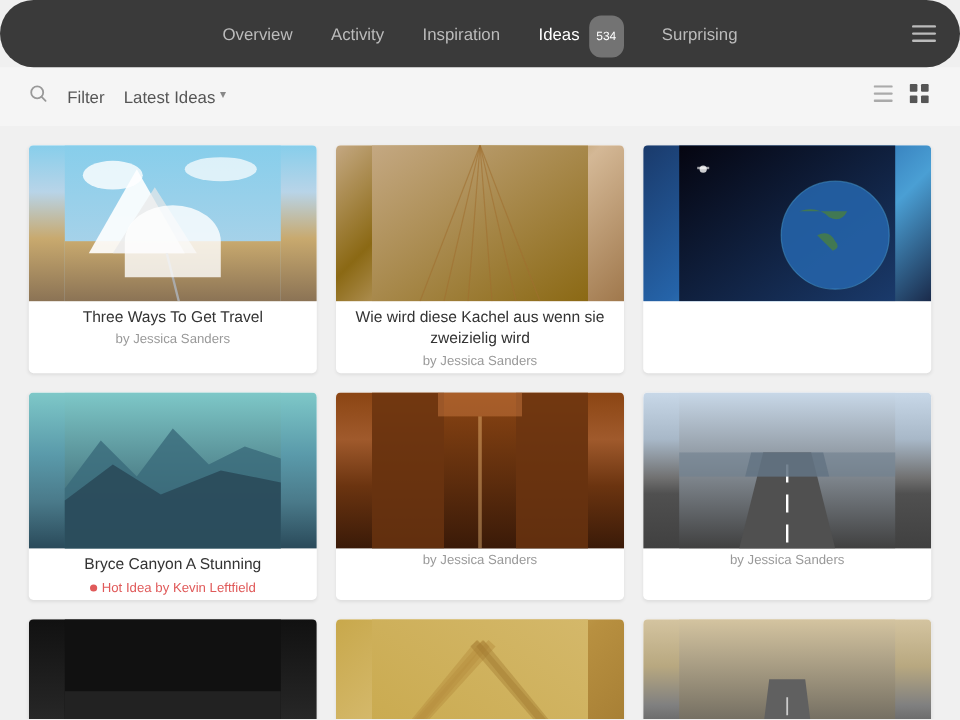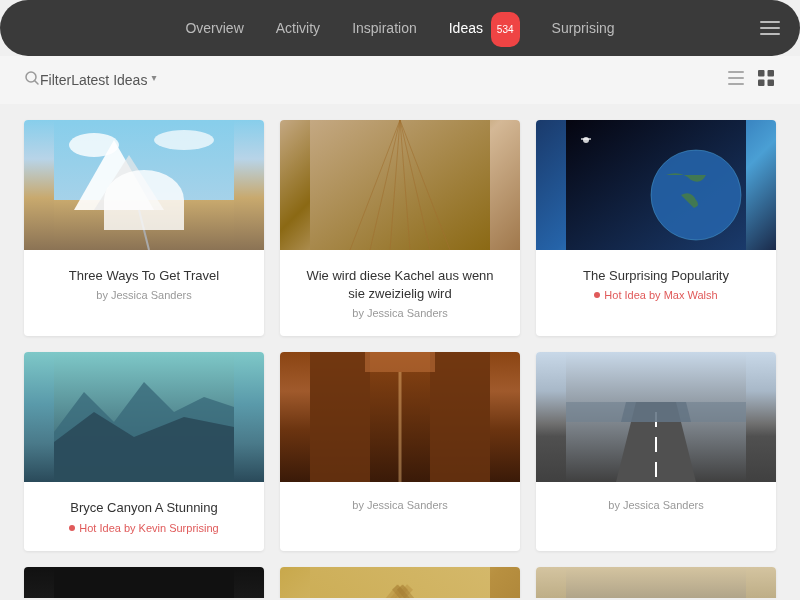--- a/index.html
+++ b/index.html
@@ -30,21 +30,21 @@
       color: #bbb;
       font-size: 14px;
       cursor: pointer;
       text-decoration: none;
     }
     .nav-item.active {
       color: #fff;
       font-weight: 500;
     }
     .nav-badge {
-      background: #ef4444;
+      background: #737373;
       color: #fff;
       font-size: 10px;
       padding: 12px 6px;
       border-radius: 10px;
       margin-left: 4px;
     }
     .hamburger {
       position: absolute;
       right: 20px;
       top: 50%;
@@ -68,20 +68,21 @@
     .toolbar {
       background: #f5f5f5;
       padding: 12px 24px;
       display: flex;
       align-items: center;
       justify-content: space-between;
     }
     .toolbar-left {
       display: flex;
       align-items: center;
+      gap: 16px;
     }
     .search-icon-wrap {
       color: #999;
       font-size: 16px;
       cursor: pointer;
     }
     .filter-btn {
       background: none;
       border: none;
       color: #555;
@@ -138,21 +139,21 @@
     .card-img-placeholder {
       width: 100%;
       height: 130px;
       display: flex;
       align-items: center;
       justify-content: center;
       font-size: 12px;
       color: #999;
     }
     .card-body {
-      padding: 17px;
+      padding: 4px;
       text-align: center;
     }
     .card-title {
       font-size: 13px;
       font-weight: 500;
       color: #333;
       margin-bottom: 4px;
       line-height: 1.4;
     }
     .card-author {
@@ -344,47 +345,40 @@
             </defs>
       <rect width="180" height="130" fill="url(#sp)"></rect>
       <ellipse cx="130" cy="75" rx="45" ry="45" fill="#2563a8" opacity="0.9"></ellipse>
       <ellipse cx="130" cy="75" rx="45" ry="45" fill="none" stroke="#4a9fd4" stroke-width="1" opacity="0.5"></ellipse>
       <path d="M100 55 Q115 50 125 60 Q135 65 140 55" fill="#4a8040" opacity="0.8"></path>
       <path d="M115 75 Q125 70 130 80 Q135 85 128 88" fill="#4a8040" opacity="0.8"></path>
       <ellipse cx="20" cy="20" rx="3" ry="3" fill="white" opacity="0.8"></ellipse>
       <rect x="15" y="18" width="10" height="2" fill="white" opacity="0.6"></rect>
     </svg>
         </div>
-        <div class="card-body">
-          <div class="card-title">The Surprising Popularity</div>
-          <div class="card-hot">
-            <span class="hot-dot"></span>
-            <span>Hot Idea by Max Walsh</span>
-          </div>
-        </div>
       </div>
       <div class="card">
         <div class="card-img-placeholder img-blue-mountains">
           <svg width="100%" height="100%" viewBox="0 0 180 130" xmlns="http://www.w3.org/2000/svg">
       <defs>
               <linearGradient id="bm" x1="0" y1="0" x2="0" y2="1">
                 <stop offset="0%" stop-color="#7ec8c8"></stop>
                 <stop offset="100%" stop-color="#2a4a5a"></stop>
               </linearGradient>
             </defs>
       <rect width="180" height="130" fill="url(#bm)"></rect>
       <polygon points="0,80 30,40 60,70 90,30 120,60 150,45 180,55 180,130 0,130" fill="#3a6a7a" opacity="0.8"></polygon>
       <polygon points="0,90 40,60 80,85 130,65 180,75 180,130 0,130" fill="#2a4a5a" opacity="0.9"></polygon>
     </svg>
         </div>
         <div class="card-body">
           <div class="card-title">Bryce Canyon A Stunning</div>
           <div class="card-hot">
             <span class="hot-dot"></span>
-            <span>Hot Idea by Kevin Surprising</span>
+            <span>Hot Idea by Kevin Leftfield</span>
           </div>
         </div>
       </div>
       <div class="card">
         <div class="card-img-placeholder img-canyon">
           <svg width="100%" height="100%" viewBox="0 0 180 130" xmlns="http://www.w3.org/2000/svg">
       <defs>
               <linearGradient id="can" x1="0" y1="0" x2="0" y2="1">
                 <stop offset="0%" stop-color="#8B4513"></stop>
                 <stop offset="100%" stop-color="#3a1a08"></stop>

